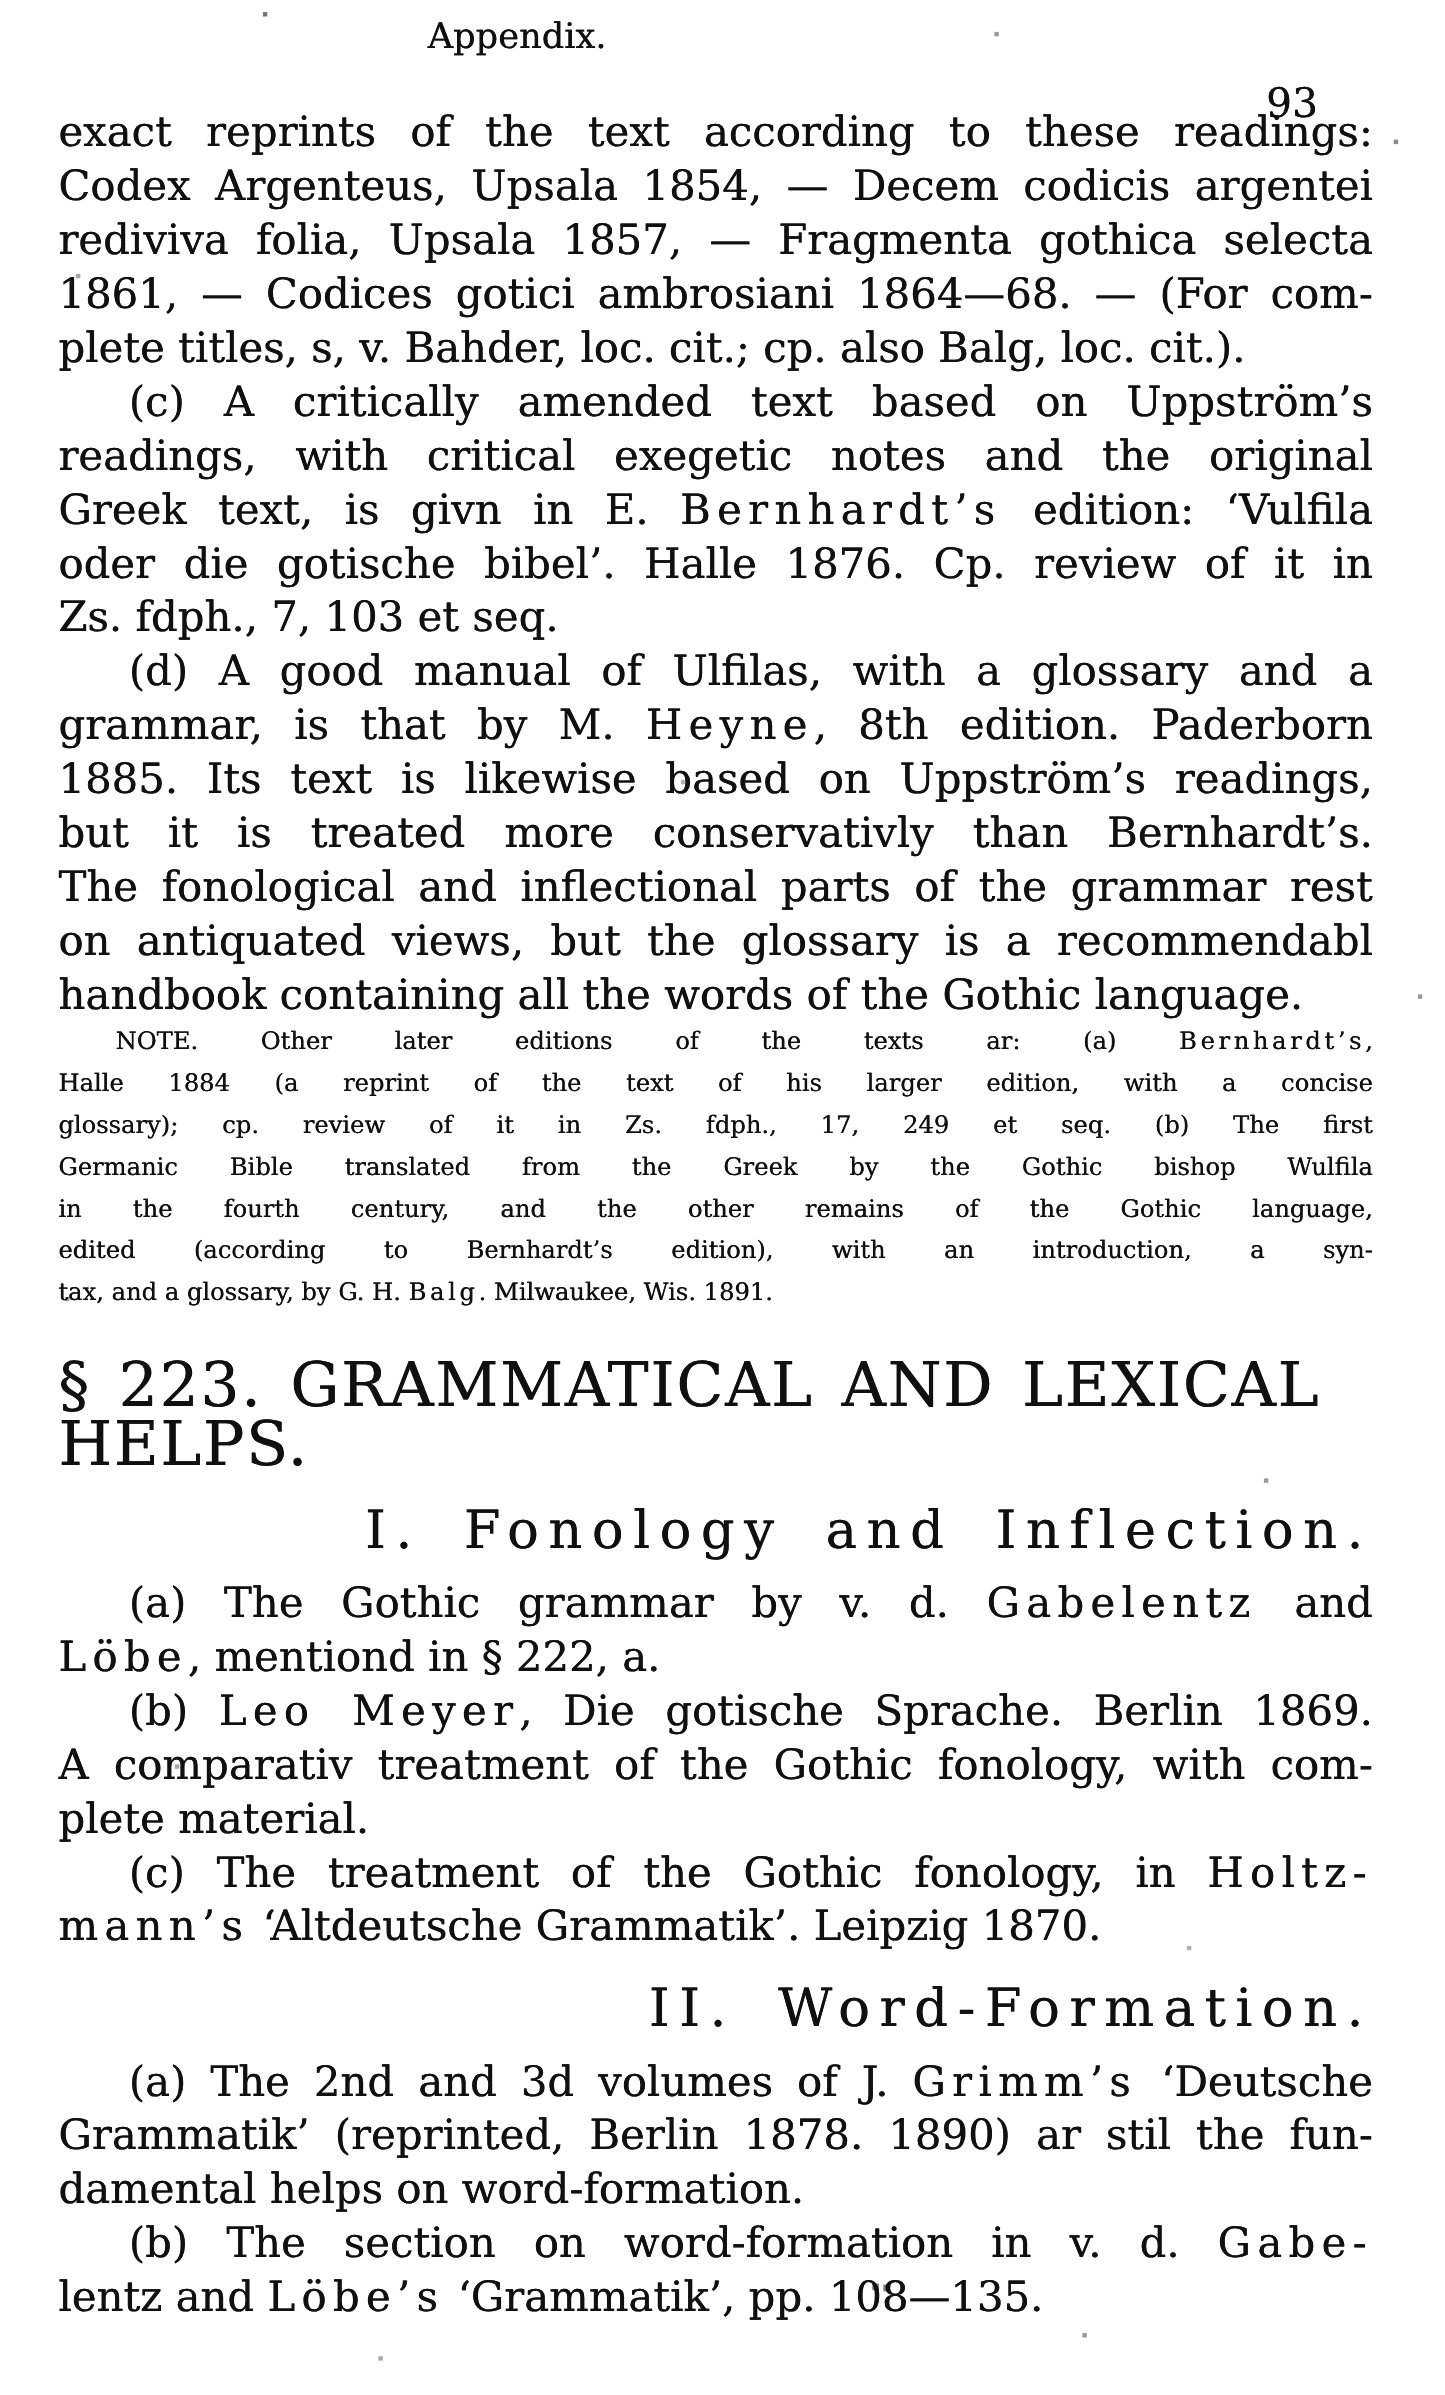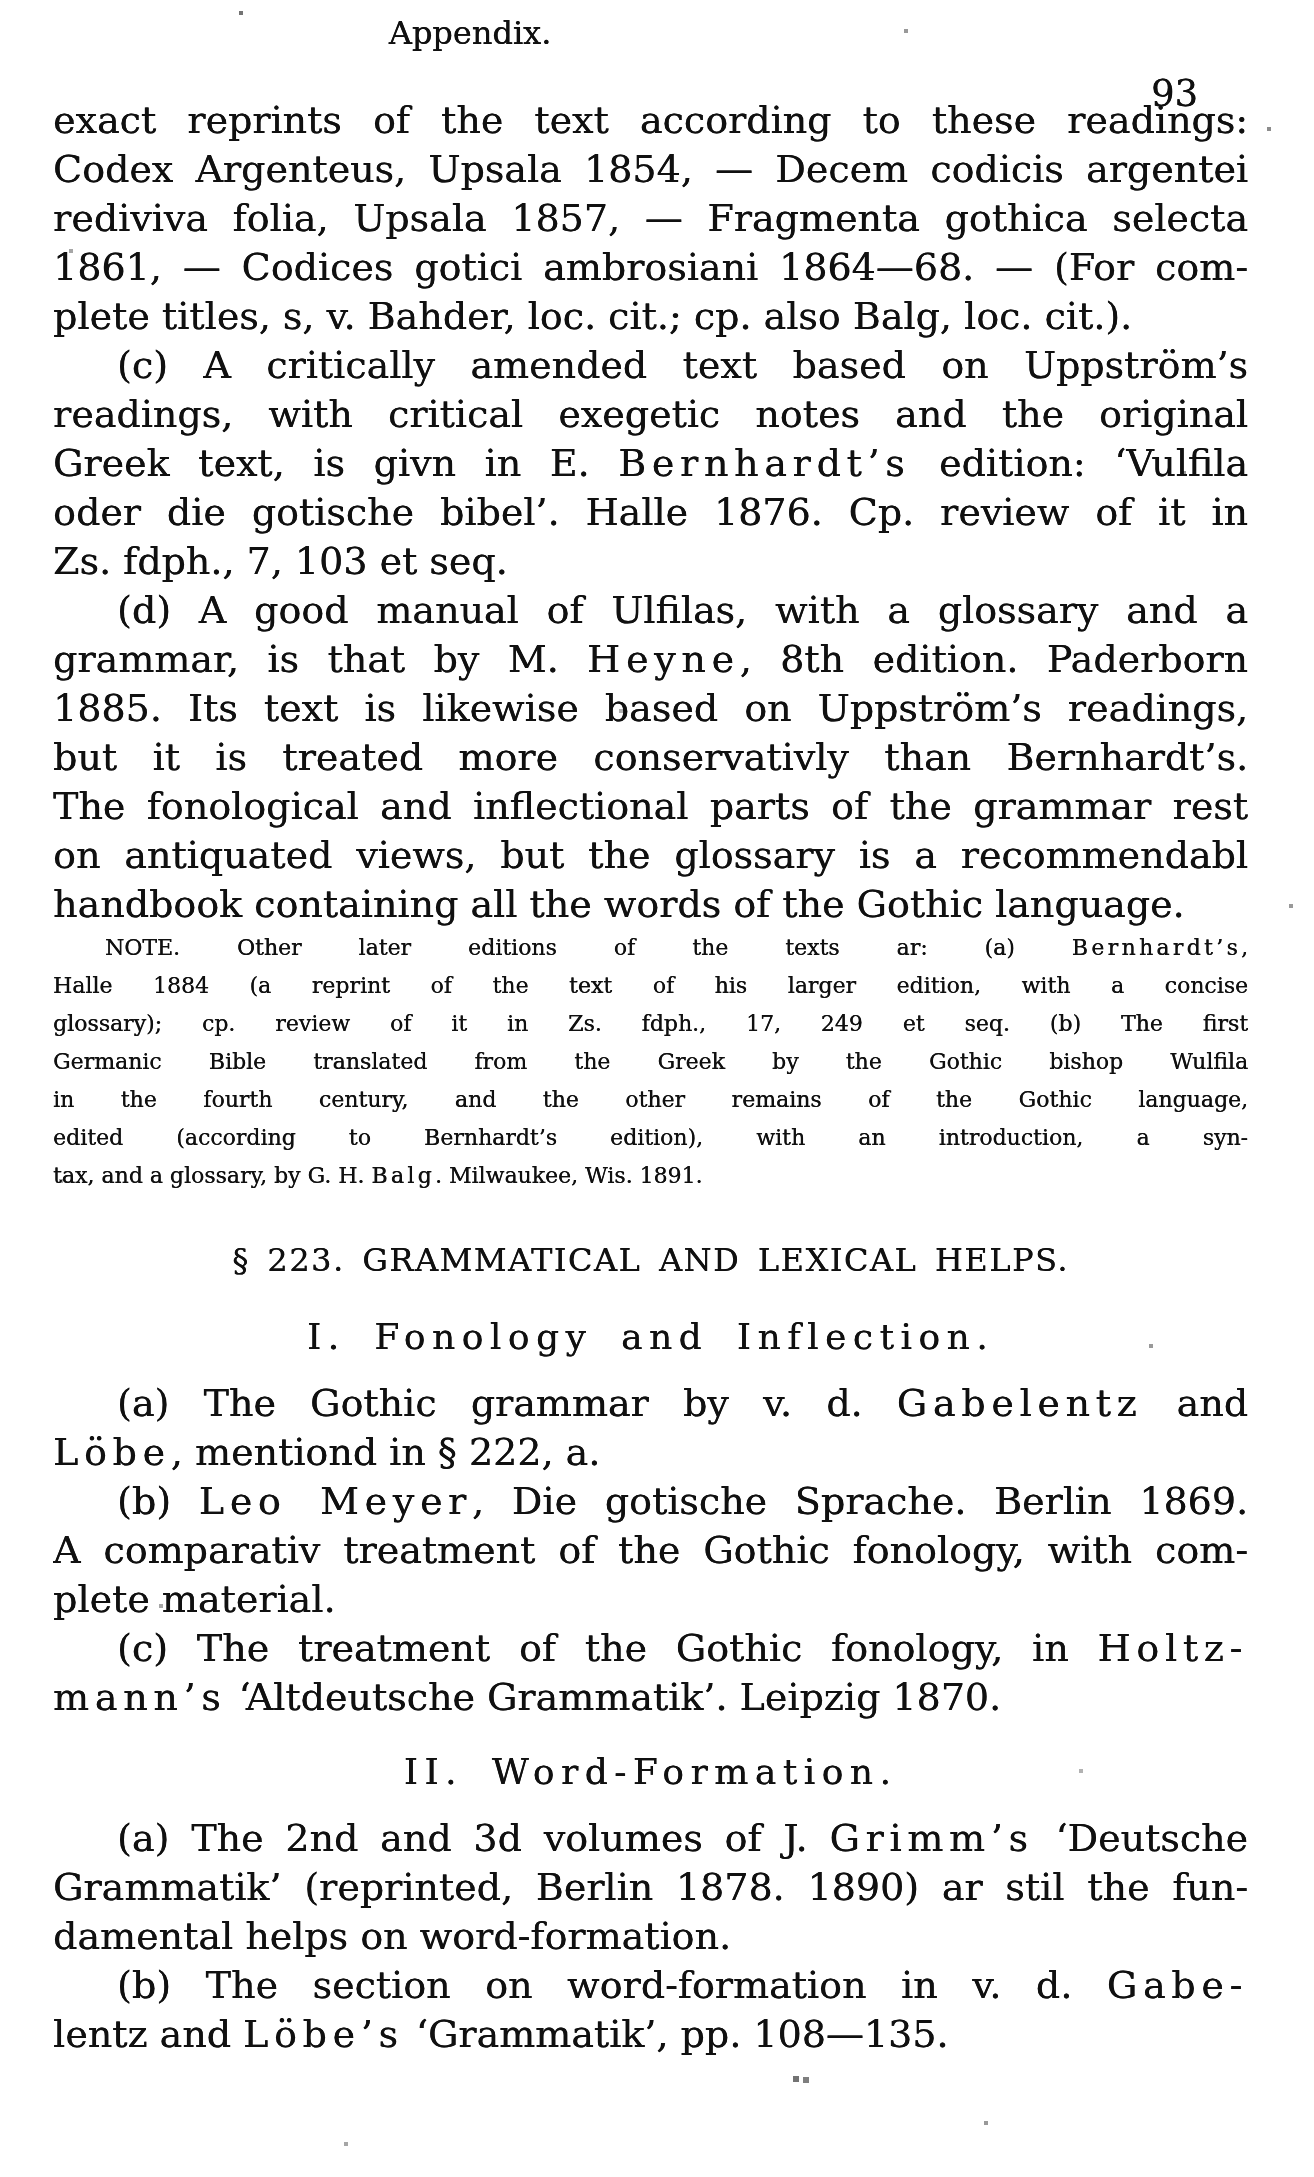--- a/index.html
+++ b/index.html
@@ -41,31 +41,31 @@
   .line {
     text-align: justify;
     text-align-last: justify;
     overflow: hidden;
     white-space: normal;
   }
   .line.last { text-align-last: left; }
   .body .line.first-indent { text-indent: 64px; }
   .note .line.first-indent { text-indent: 52px; }
   .section-heading {
-    font-size: 32px;
+    font-size: 56px;
     line-height: 54px;
-    text-align: center;
+    text-align: left;
     margin-top: 38px;
     letter-spacing: 1.5px;
     word-spacing: 6px;
   }
   .subheading {
-    font-size: 36px;
+    font-size: 48px;
     line-height: 48px;
-    text-align: center;
+    text-align: right;
     margin-top: 26px;
     margin-bottom: 18px;
     letter-spacing: 0.18em;
     word-spacing: 0.3em;
   }
   .sp { letter-spacing: 0.15em; }
   
   .noise {
     position: absolute;
     left: 0; top: 0;

